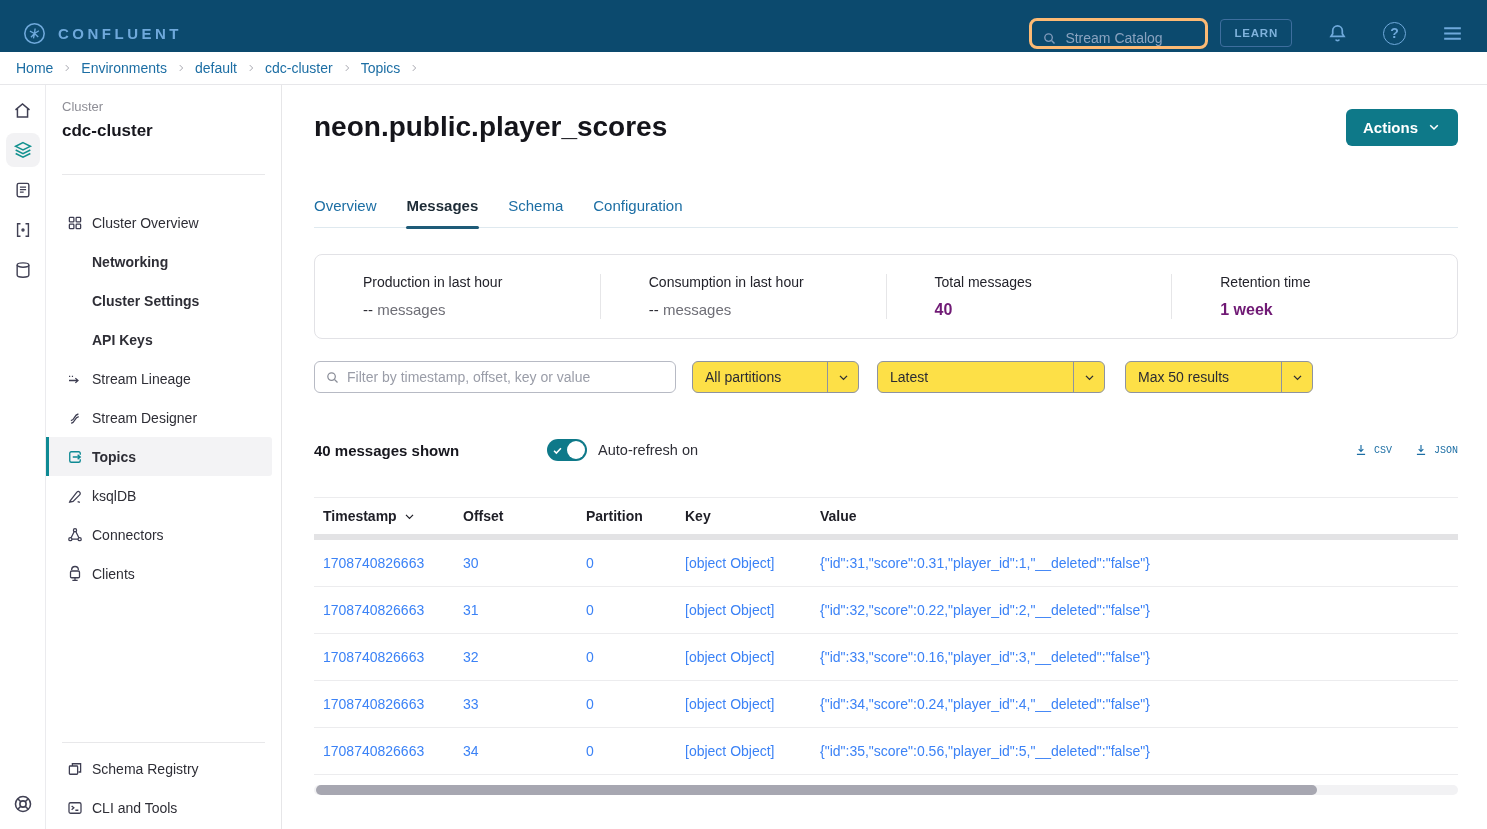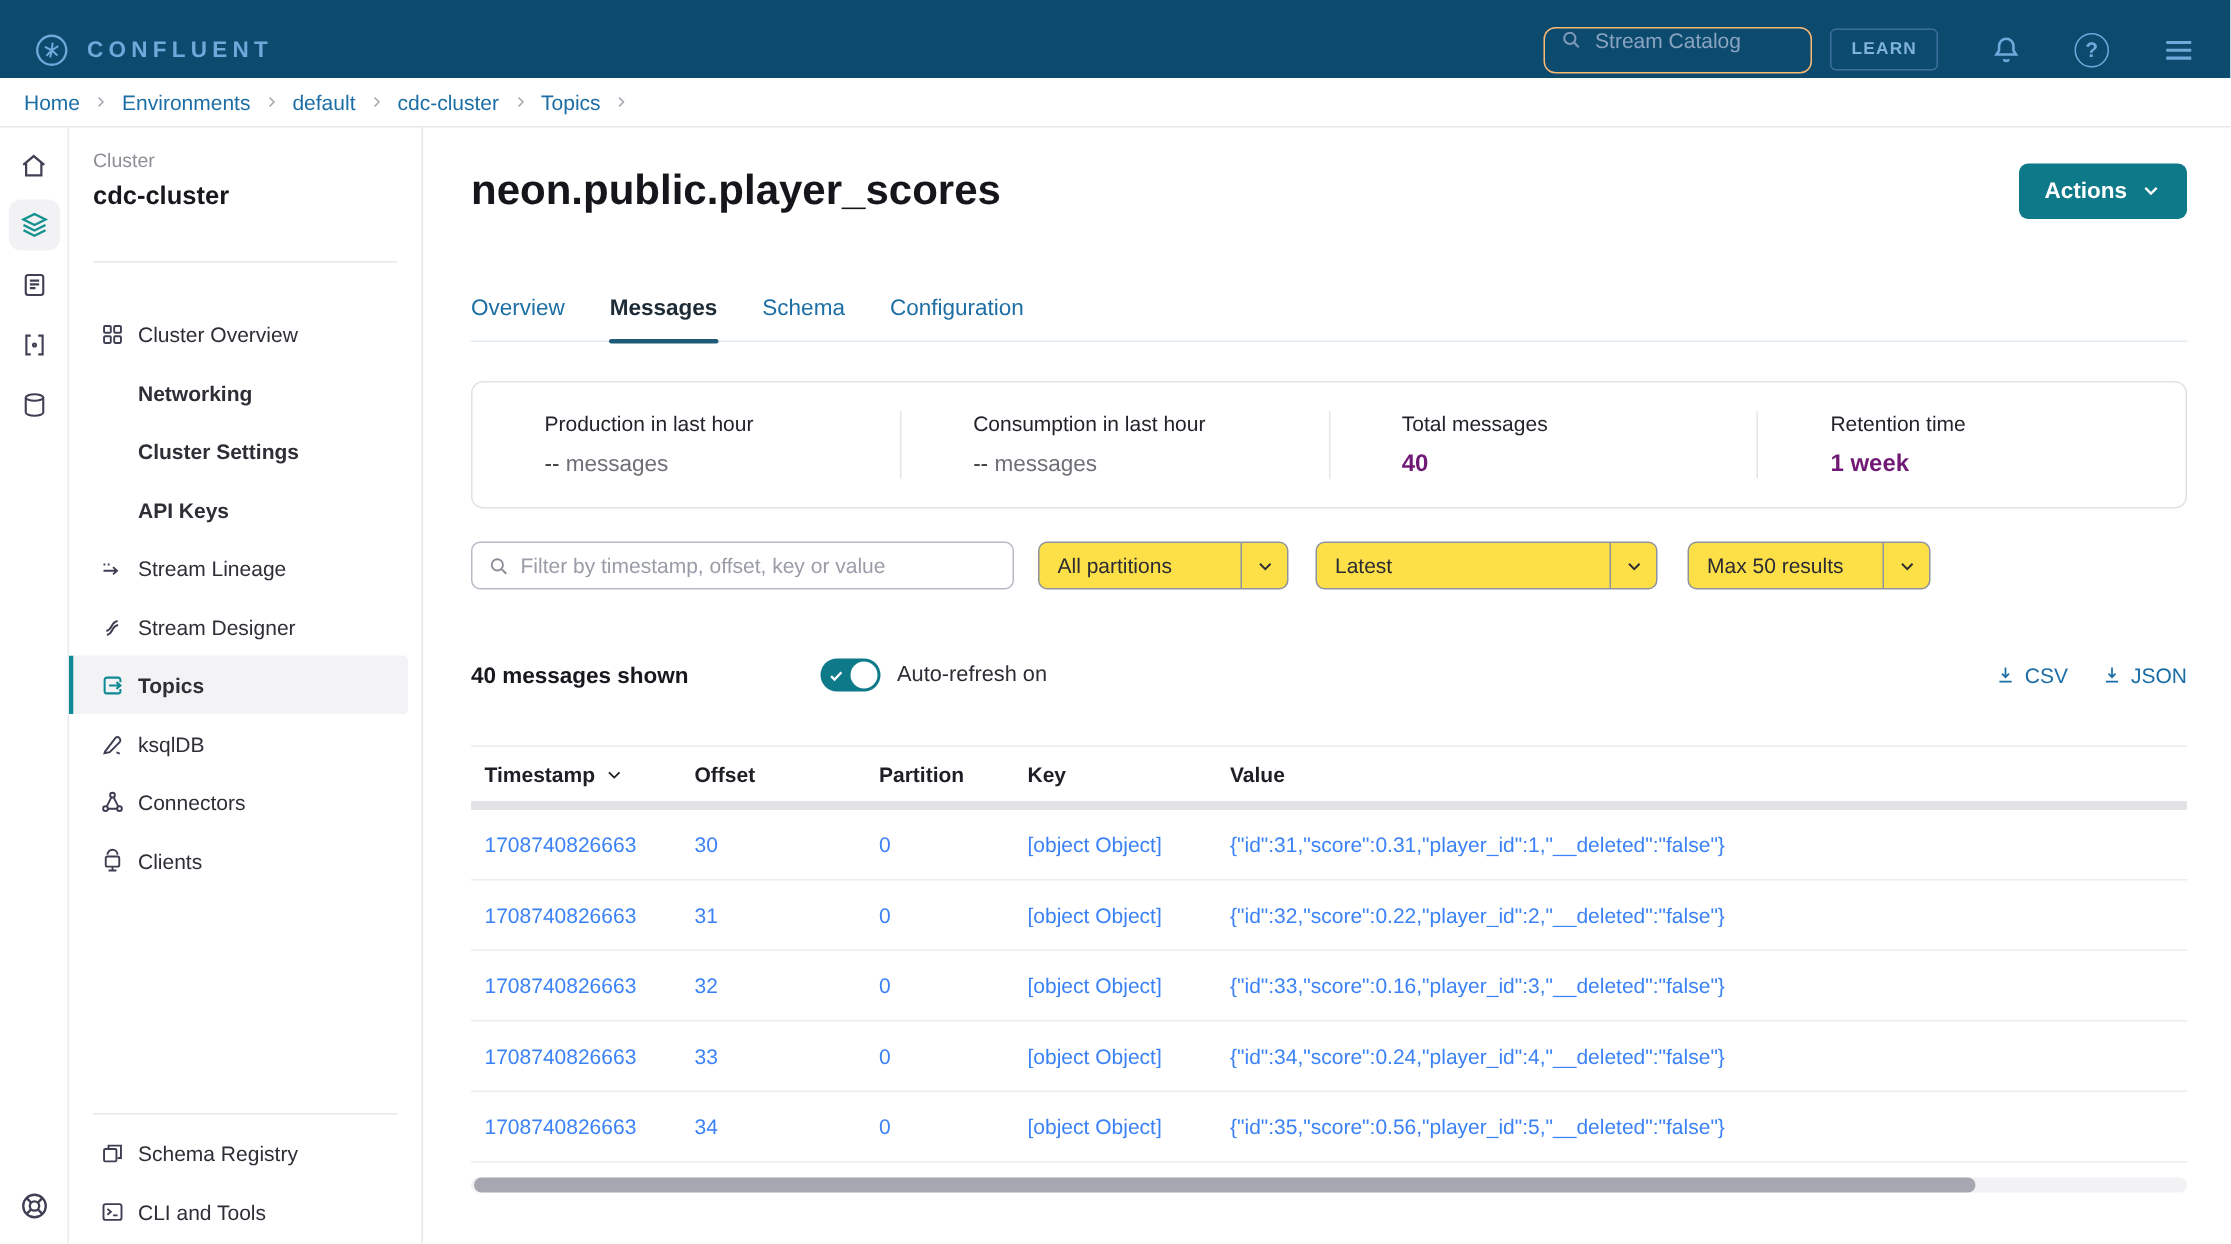--- a/index.html
+++ b/index.html
@@ -14,22 +14,22 @@
   
   .navbar {
     height: 52px; background: #0c4a6e;
     display: flex; align-items: center;
     padding: 14px 22px 0 22px;
   }
   .brand { display: flex; align-items: center; gap: 11px; color: #6FA9DB; }
   .brand-name { font-size: 15px; font-weight: 700; letter-spacing: 3.5px; color: #6FA9DB; }
   .nav-right { margin-left: auto; display: flex; align-items: center; gap: 34px; }
   .nav-search {
-    width: 179px; height: 31px; border: 1px solid #fdba74; border-radius: 8px;
-    display: flex; align-items: flex-start; gap: 8px; padding: 0 10px; color: #7E99BA;
+    width: 179px; height: 31px; border: 3px solid #fdba74; border-radius: 8px;
+    display: flex; align-items: flex-end; gap: 8px; padding: 0 10px; color: #7E99BA;
   }
   .nav-search input {
     background: transparent; border: none; outline: none; width: 100%;
     font-size: 14px; color: #D2E2F2; font-family: inherit;
   }
   .nav-search input::placeholder { color: #8AA3C0; }
   .learn-btn {
     background: transparent; border: 1px solid #3E6E9E; border-radius: 4px;
     color: #7FB2DC; font-size: 11.5px; font-weight: 700; letter-spacing: 0.8px;
     padding: 7px 13px; cursor: pointer; font-family: inherit; margin-left: -22px;
@@ -129,35 +129,35 @@
     height: 32px; border: 1px solid #8E93A0; border-radius: 6px;
     display: flex; align-items: center; cursor: pointer; background: #fde047;
   }
   .select .sel-value { padding: 0 12px; font-size: 14px; color: #2B2B33; flex: 1; }
   .select .sel-chev {
     width: 31px; height: 100%; border-left: 1px solid #8E93A0;
     display: flex; align-items: center; justify-content: center; color: #2B2B33;
   }
   .sel-partitions { width: 167px; }
   .sel-order { width: 228px; margin-left: 2px; }
-  .sel-limit { width: 162px; margin-left: 4px; }
+  .sel-limit { width: 188px; margin-left: 4px; }
 
   .status-row { margin-top: 46px; display: flex; align-items: center; }
   .messages-shown { font-size: 15px; font-weight: 700; color: #17171E; }
   .toggle {
     margin-left: 88px; width: 40px; height: 22px; border-radius: 11px; background: #0E7989;
     position: relative; display: inline-flex; align-items: center; cursor: pointer; flex-shrink: 0;
   }
   .toggle .tg-check { position: absolute; left: 5px; color: #fff; }
   .toggle .tg-knob {
     position: absolute; right: 2px; width: 18px; height: 18px; border-radius: 50%; background: #fff;
   }
   .auto-refresh { margin-left: 11px; font-size: 14.5px; color: #2E2E36; }
   .export-links { margin-left: auto; display: flex; gap: 22px; }
-  .export-link { display: flex; align-items: center; gap: 6px; color: #1C6EA4; font-size: 14px; cursor: pointer; text-decoration: none; }
+  .export-link { display: flex; align-items: center; gap: 6px; color: #1C6EA4; font-size: 10px; cursor: pointer; text-decoration: none; font-family: Liberation Mono, monospace; }
 
   .msg-table { margin-top: 36px; border-top: 1px solid #ECECEE; }
   .t-grid { display: grid; grid-template-columns: 140px 123px 99px 135px 1fr; padding-left: 9px; align-items: center; }
   .t-head { height: 36px; font-size: 14px; font-weight: 700; color: #1E1E26; }
   .t-head .th { display: flex; align-items: center; gap: 6px; }
   .head-bar { height: 6px; background: #E3E3E5; }
   .t-row { height: 47px; border-bottom: 1px solid #ECECEE; font-size: 14px; color: #3b82f6; }
   .t-row .cell { overflow: hidden; white-space: nowrap; text-overflow: ellipsis; padding-right: 14px; }
 
   .hscroll { margin-top: 10px; height: 10px; background: #F2F2F4; border-radius: 5px; position: relative; }

